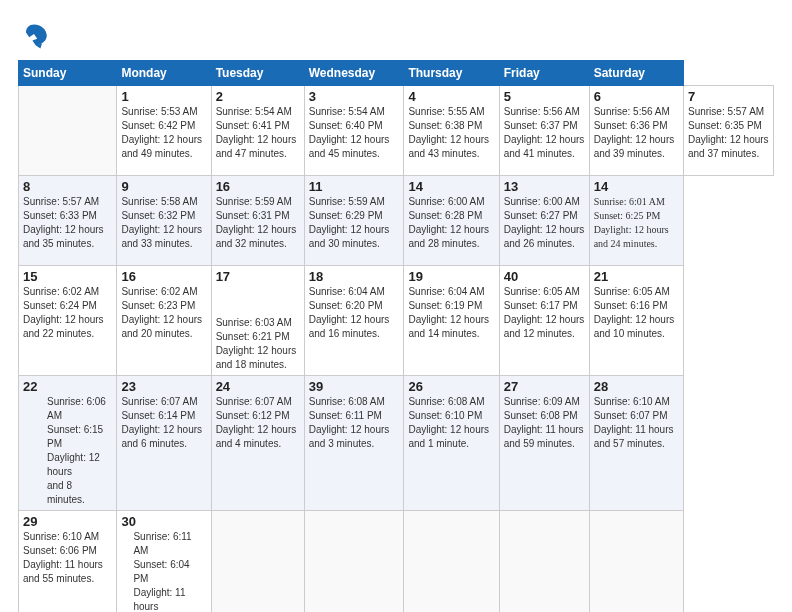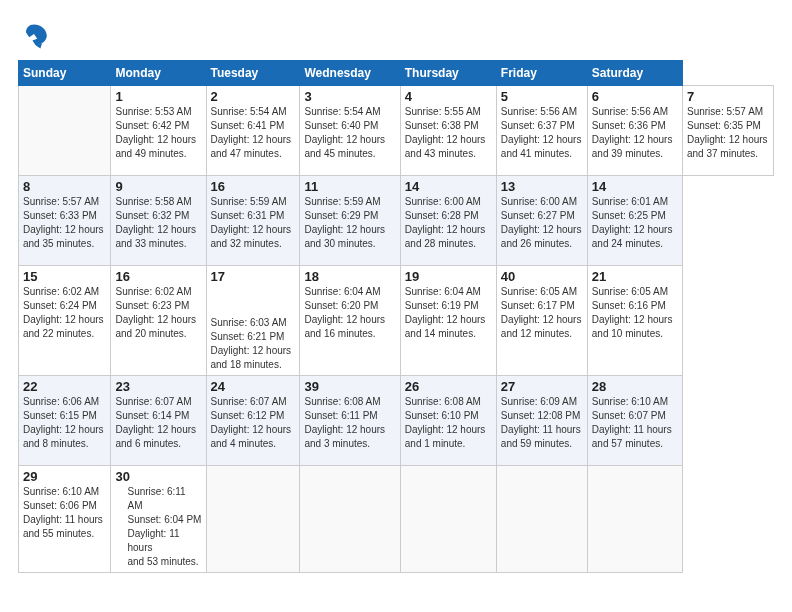--- a/index.html
+++ b/index.html
@@ -219,21 +219,21 @@
           </td>
           <td>
             <span class="day-num">13</span>
             <div class="day-info" style="white-space: pre-line;">Sunrise: 6:00 AM
 Sunset: 6:27 PM
 Daylight: 12 hours
 and 26 minutes.</div>
           </td>
           <td>
             <span class="day-num">14</span>
-            <div class="day-info" style="white-space: pre-line;">Sunrise: 6:01 AM
+            <div class="day-info" style="white-space: pre-line; font-family: Liberation Serif, serif;">Sunrise: 6:01 AM
 Sunset: 6:25 PM
 Daylight: 12 hours
 and 24 minutes.</div>
           </td>
         </tr>
         <tr>
           <td>
             <span class="day-num">15</span>
             <div class="day-info" style="white-space: pre-line;">Sunrise: 6:02 AM
 Sunset: 6:24 PM
@@ -279,21 +279,21 @@
             <span class="day-num">21</span>
             <div class="day-info" style="white-space: pre-line;">Sunrise: 6:05 AM
 Sunset: 6:16 PM
 Daylight: 12 hours
 and 10 minutes.</div>
           </td>
         </tr>
         <tr>
           <td>
             <span class="day-num">22</span>
-            <div class="day-info" style="white-space: pre-line;">Sunrise: 6:06 AM
+            <div class="day-info" style="white-space: pre-line; margin-left: 24px;">Sunrise: 6:06 AM
 Sunset: 6:15 PM
 Daylight: 12 hours
 and 8 minutes.</div>
           </td>
           <td>
             <span class="day-num">23</span>
             <div class="day-info" style="white-space: pre-line;">Sunrise: 6:07 AM
 Sunset: 6:14 PM
 Daylight: 12 hours
 and 6 minutes.</div>
@@ -315,21 +315,21 @@
           <td>
             <span class="day-num">26</span>
             <div class="day-info" style="white-space: pre-line;">Sunrise: 6:08 AM
 Sunset: 6:10 PM
 Daylight: 12 hours
 and 1 minute.</div>
           </td>
           <td>
             <span class="day-num">27</span>
             <div class="day-info" style="white-space: pre-line;">Sunrise: 6:09 AM
-Sunset: 12:08 PM
+Sunset: 6:08 PM
 Daylight: 11 hours
 and 59 minutes.</div>
           </td>
           <td>
             <span class="day-num">28</span>
             <div class="day-info" style="white-space: pre-line;">Sunrise: 6:10 AM
 Sunset: 6:07 PM
 Daylight: 11 hours
 and 57 minutes.</div>
           </td>

